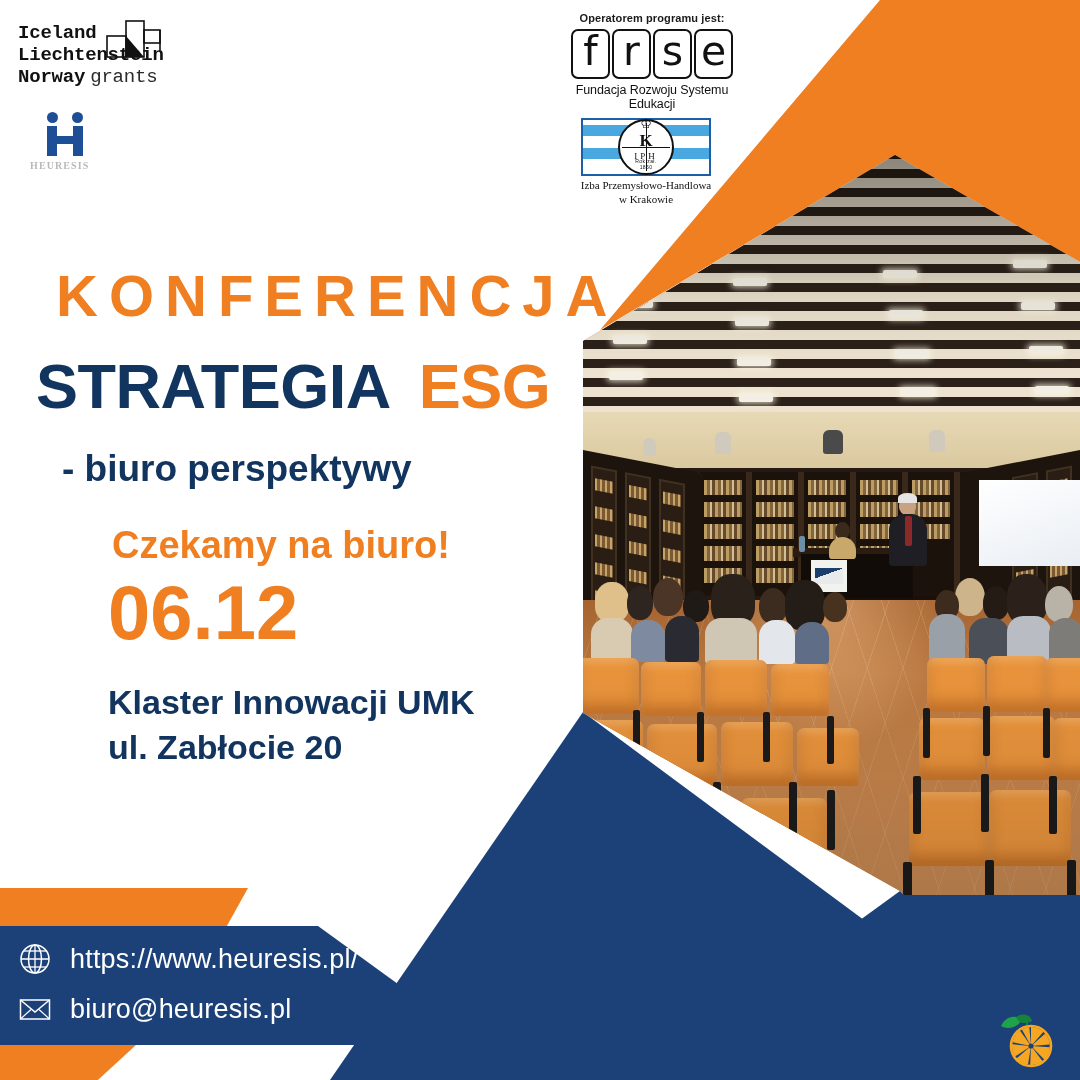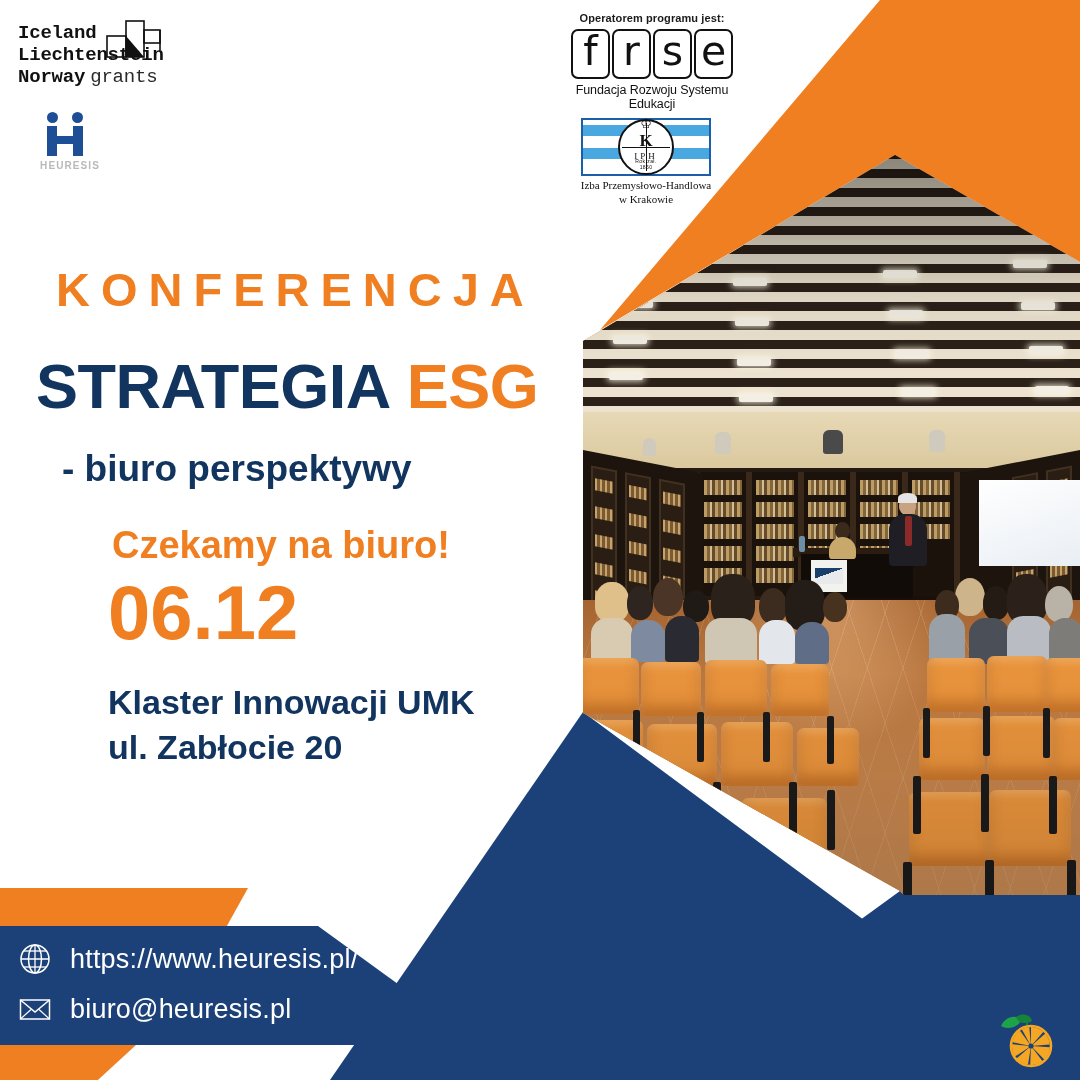--- a/index.html
+++ b/index.html
@@ -100,21 +100,21 @@
       linear-gradient(180deg, rgba(0,0,0,.18), rgba(0,0,0,0) 30%),
       linear-gradient(0deg, rgba(0,0,0,.12), rgba(0,0,0,0) 30%);
     pointer-events:none;}
 
   
   .logo-grants{position:absolute;left:18px;top:22px;width:170px;font-family:Liberation Mono, monospace;}
   .lg-text{font-size:19px;font-weight:700;color:#111;line-height:1.17;letter-spacing:-.2px;}
   .lg-text .thin{font-weight:400;color:#2a2a2a;}
   .lg-mark{position:absolute;left:88px;top:-2px;width:62px;height:38px;}
 
-  .logo-heuresis{position:absolute;left:30px;top:112px;width:70px;text-align:right;}
+  .logo-heuresis{position:absolute;left:30px;top:112px;width:70px;text-align:left;font-family:Liberation Serif, serif;}
   .hh{position:relative;width:46px;height:44px;margin:0 auto;}
   .hh .dot{position:absolute;top:0;width:11px;height:11px;border-radius:50%;background:#1d4e96;}
   .hh .dot.l{left:5px;}.hh .dot.r{right:5px;}
   .hh .bar{position:absolute;top:14px;width:10px;height:30px;background:#1d4e96;}
   .hh .bar.l{left:5px;}.hh .bar.r{right:5px;}
   .hh .cross{position:absolute;left:5px;top:24px;width:36px;height:8px;background:#1d4e96;}
   .hh-label{font-size:10px;letter-spacing:1.1px;color:#b9b9b9;margin-top:4px;font-weight:600;}
 
   .logo-frse{position:absolute;left:552px;top:12px;width:200px;text-align:center;}
   .frse-top{font-size:11px;color:#1a1a1a;letter-spacing:.1px;margin-bottom:5px;font-weight:600;}
@@ -134,21 +134,21 @@
   .iph-globe:after{content:"";position:absolute;top:50%;left:2px;right:2px;height:0;border-top:1.5px solid #111;}
   .iph-crown{position:absolute;left:50%;top:-4px;transform:translateX(-50%);font-size:13px;color:#111;line-height:1;}
   .iph-k{position:absolute;left:50%;top:10px;transform:translateX(-50%);font-size:17px;font-weight:700;color:#111;
     font-family:"Liberation Serif", serif;}
   .iph-iph{position:absolute;left:50%;top:30px;transform:translateX(-50%);font-size:9px;letter-spacing:3px;color:#111;
     font-family:"Liberation Serif", serif;}
   .iph-year{position:absolute;left:50%;bottom:3px;transform:translateX(-50%);font-size:5px;color:#111;letter-spacing:.4px;}
   .iph-cap{font-size:11px;color:#111;line-height:1.25;margin-top:3px;font-family:"Liberation Serif", serif;}
 
   
-  .kicker{position:absolute;left:56px;top:262px;font-size:47px;font-weight:700;color:#EF7F21;
+  .kicker{position:absolute;left:56px;top:262px;font-size:58px;font-weight:700;color:#EF7F21;
     letter-spacing:11px;}
   .title{position:absolute;left:36px;top:355px;font-size:63px;font-weight:700;line-height:1;
     color:#123560;letter-spacing:-.5px;white-space:nowrap;}
   .title .esg{color:#EF7F21;}
   .subtitle{position:absolute;left:62px;top:448px;font-size:37px;font-weight:700;color:#123560;}
 
   .cta{position:absolute;left:112px;top:524px;font-size:38px;font-weight:700;color:#EF7F21;}
   .date{position:absolute;left:108px;top:575px;font-size:76px;font-weight:700;color:#EF7F21;line-height:1;text-align:center;}
   .addr{position:absolute;left:108px;top:680px;font-size:34px;font-weight:700;color:#123560;line-height:1.33;}
 
@@ -450,21 +450,21 @@
     </div>
     <div class="iph-cap">
       <div>Izba Przemysłowo-Handlowa</div>
       <div>w Krakowie</div>
     </div>
   </div>
 
   <div class="kicker">KONFERENCJA</div>
 
   <div class="title">
-    <span>STRATEGIA</span><span class="esg" style="margin-left:16px;">ESG</span>
+    <span>STRATEGIA</span><span class="esg" style="margin-left:28px;">ESG</span>
   </div>
 
   <div class="subtitle">- biuro perspektywy</div>
 
   <div class="cta">Czekamy na biuro!</div>
   <div class="date">06.12</div>
   <div class="addr">
     <div>Klaster Innowacji UMK</div>
     <div>ul. Zabłocie 20</div>
   </div>

